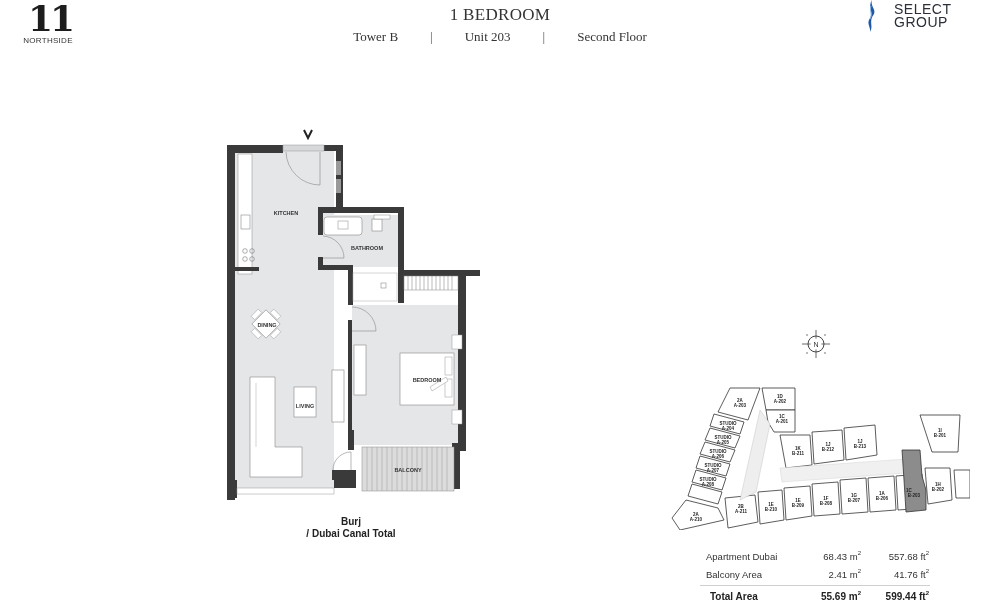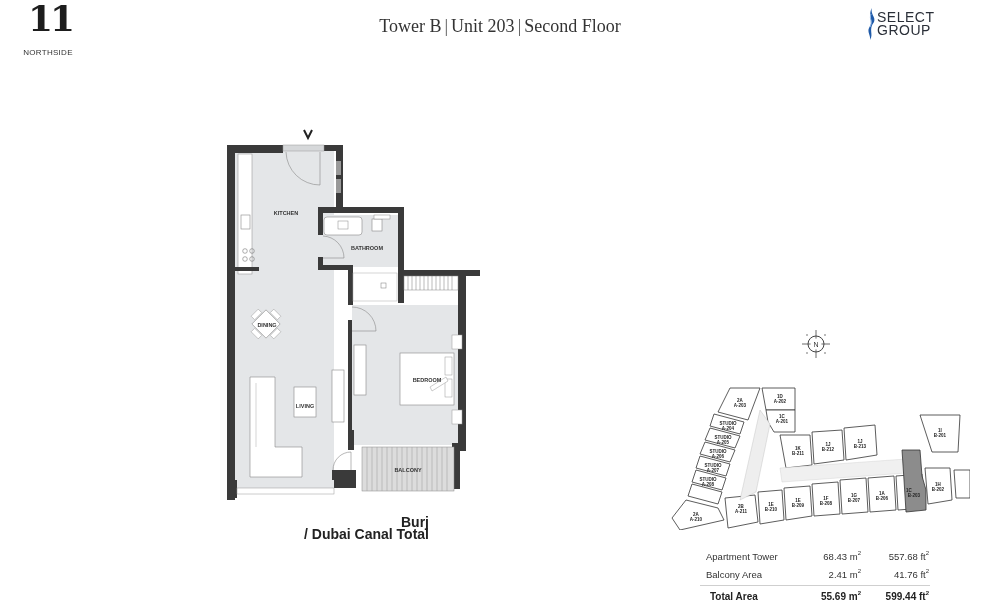--- a/index.html
+++ b/index.html
@@ -2,36 +2,36 @@
 <html><head>
 <meta charset="utf-8">
 <style>
   html, body { margin:0; padding:0; background:#ffffff; }
   body { width:1000px; height:600px; position:relative; overflow:hidden; font-family:"Liberation Sans", sans-serif; color:#222; }
   .abs { position:absolute; }
 
   
   .logo15 { left:28px; top:0px; width:40px; text-align:center; }
   .logo15 .num { font-family:"DejaVu Serif", serif; font-size:36px; font-weight:bold; line-height:36px; letter-spacing:-3px; color:#1d1d1d; }
-  .logo15 .sub { font-family:"Liberation Sans", sans-serif; font-size:8px; letter-spacing:0.3px; color:#333; margin-top:12px; margin-left:-12px; width:64px; text-align:center; }
+  .logo15 .sub { font-family:"Liberation Sans", sans-serif; font-size:8px; letter-spacing:0.3px; color:#333; margin-top:0; margin-left:-12px; width:64px; text-align:center; }
 
   
   .hdr { left:340px; top:5px; width:320px; text-align:center; font-family:"Liberation Serif", serif; color:#333; }
   .hdr .title { font-size:17px; line-height:20px; letter-spacing:0.3px; }
-  .hdr .meta { font-size:18px; margin-top:11px; display:flex; justify-content:center; gap:3px; }
+  .hdr .meta { font-size:13px; margin-top:4px; display:flex; justify-content:center; gap:32px; }
   .hdr .sep { color:#555; }
 
   
-  .sg { left:866px; top:8px; display:flex; align-items:center; gap:1px;justify-content:flex-end; }
+  .sg { left:866px; top:0; display:flex; align-items:center; gap:18px;justify-content:flex-end; }
   .sg .mark { width:10px; height:32px; }
   .sg .words { font-family:"Liberation Sans", sans-serif; font-size:14px; line-height:13px; color:#2a2f38; letter-spacing:0.5px; font-weight:normal; }
 
   
   .plan { left:220px; top:125px; width:260px; height:380px; }
-  .view-label { left:289px; top:516px; width:140px; text-align:right; font-size:14px; font-weight:bold; line-height:12px; color:#222; }
+  .view-label { left:281px; top:516px; width:140px; text-align:center; font-size:10px; font-weight:bold; line-height:12px; color:#222; }
 
   
   .compass { left:800px; top:328px; width:32px; height:32px; }
 
   
   .keyplan { left:670px; top:380px; width:300px; height:150px; }
 
   
   .area { left:700px; top:547px; width:230px; font-size:9.5px; color:#333; }
   .area .row { display:flex; height:18px; align-items:center; }
@@ -43,20 +43,21 @@
 </style>
 </head>
 <body>
 
 <div class="abs logo15">
   <div class="num">11</div>
   <div class="sub">NORTHSIDE</div>
 </div>
 
 <div class="abs hdr">
+  <div class="title">1 BEDROOM</div>
   <div class="meta">
     <span>Tower B</span>
     <span class="sep">|</span>
     <span>Unit 203</span>
     <span class="sep">|</span>
     <span>Second Floor</span>
   </div>
 </div>
 
 <div class="abs sg">
@@ -300,21 +301,21 @@
       <text x="244" y="117">B-203</text>
     <text x="268" y="106">1H</text>
       <text x="268" y="111">B-202</text>
     <text x="270" y="52">1I</text>
       <text x="270" y="57">B-201</text>
   </g>
 </svg>
 
 <div class="abs area">
   <div class="row">
-    <span class="c1">Apartment Tower</span>
+    <span class="c1">Apartment Dubai</span>
     <span class="c2"><span>68.43</span> <span>m</span><sup>2</sup></span>
     <span class="c3"><span>557.68</span> <span>ft</span><sup>2</sup></span>
   </div>
   <div class="row">
     <span class="c1">Balcony Area</span>
     <span class="c2"><span>2.41</span> <span>m</span><sup>2</sup></span>
     <span class="c3"><span>41.76</span> <span>ft</span><sup>2</sup></span>
   </div>
   <div class="row total">
     <span class="c1" style="padding-left:10px;width:91px">Total Area</span>

